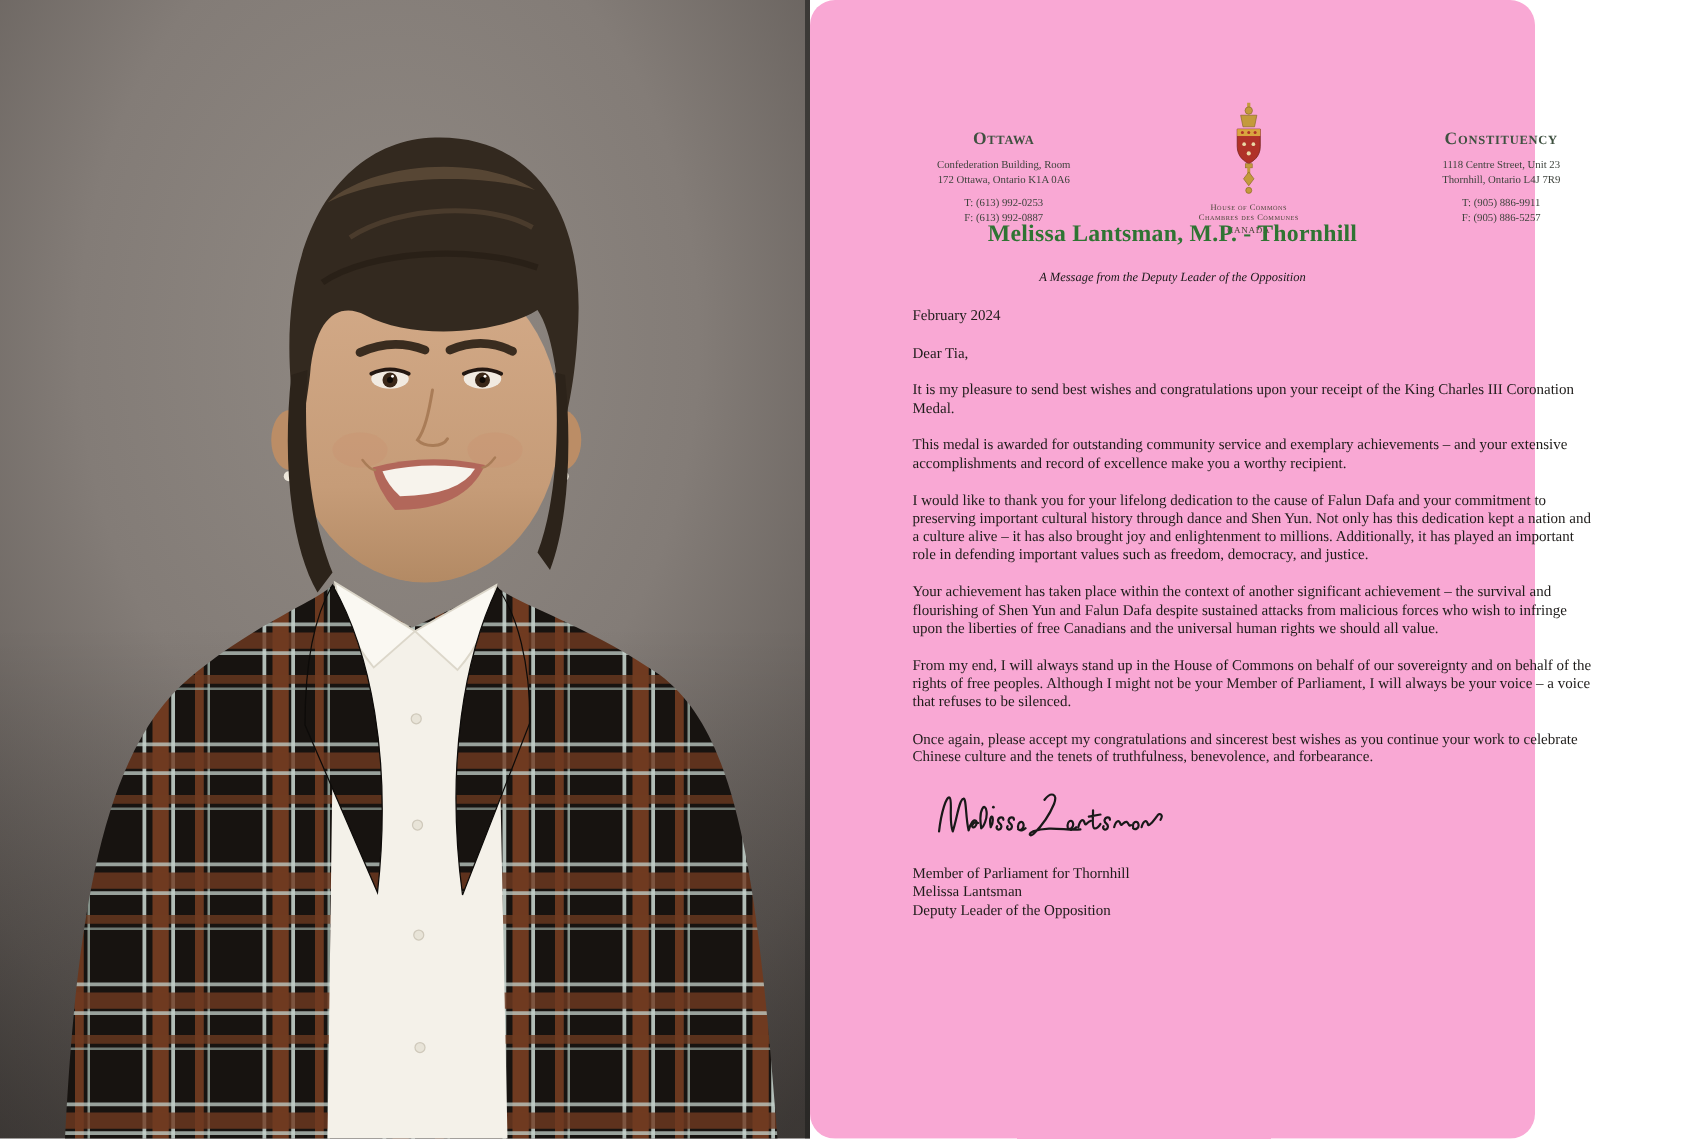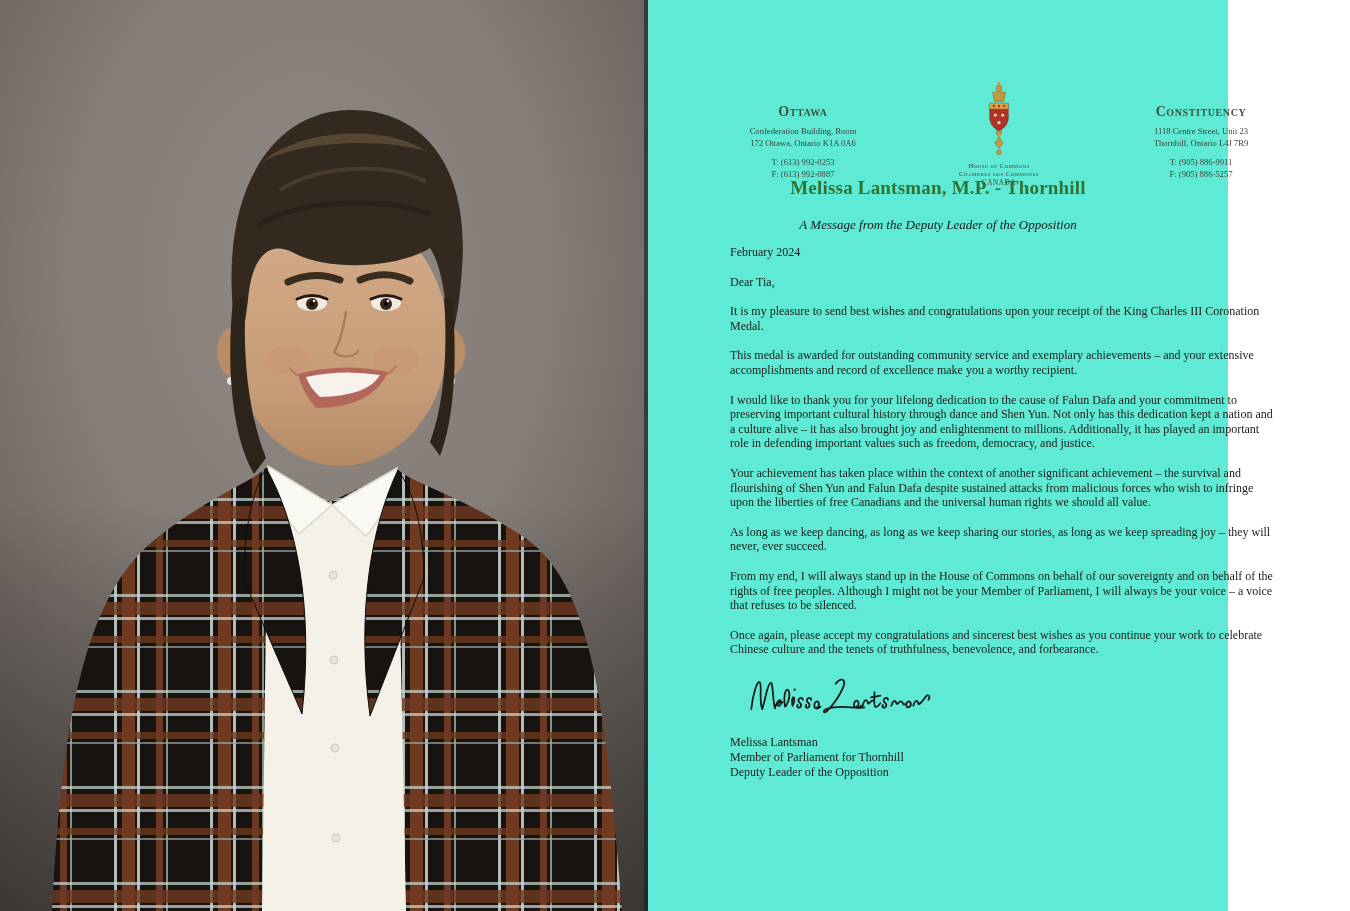--- a/index.html
+++ b/index.html
@@ -2,35 +2,35 @@
 <html><head>
 <meta charset="utf-8">
 <style>
   html,body{margin:0;padding:0;background:#ffffff;}
   .stage{position:relative;width:1350px;height:911px;background:#ffffff;overflow:hidden;
          font-family:"Liberation Serif", serif;}
   
   .photo-pane{position:absolute;left:0;top:0;width:648px;height:911px;overflow:hidden;}
   .photo-pane svg{display:block;}
   
-  .letter-pane{position:absolute;left:648px;top:0;width:580px;height:911px;background:#5eead4;}
+  .letter-pane{position:absolute;left:648px;top:0;width:580px;height:911px;background:#f9a8d4;border-radius:20px;}
   .lh-col{position:absolute;width:210px;text-align:center;color:#42503f;}
   .lh-left{top:104px;left:50px;}
   .lh-right{top:104px;left:448px;}
   .lh-title{font-size:14px;font-weight:bold;font-variant:small-caps;letter-spacing:.6px;color:#3f5140;}
   .lh-addr{margin-top:6px;font-size:8.6px;line-height:1.35;color:#3d423c;}
   .lh-phones{margin-top:8px;font-size:8.6px;line-height:1.35;color:#3d423c;}
   .lh-center{position:absolute;top:82px;left:251px;width:200px;text-align:center;}
   .crest-caption{margin-top:2px;font-size:6.8px;line-height:1.25;font-variant:small-caps;
                  letter-spacing:.4px;color:#4a4638;}
   .crest-caption .caps{font-variant:normal;font-size:7.2px;letter-spacing:.6px;}
   .mp-name{position:absolute;top:177px;left:0;right:0;text-align:center;
            font-size:19px;font-weight:bold;color:#2f7433;letter-spacing:.2px;}
   .tagline{position:absolute;top:217px;left:0;right:0;text-align:center;
-           font-style:italic;font-size:13px;color:#181818;}
+           font-style:italic;font-size:10px;color:#181818;}
   .letter-body{position:absolute;top:245px;left:82px;width:545px;
                font-size:12px;line-height:14.6px;color:#1e1c1a;}
   .letter-body p{margin:0 0 15px 0;}
   .paras p{margin:0 0 15px 0;}
   .closing{margin-bottom:4px !important;}
   .signature{margin:2px 0 6px 14px;}
   .signoff div{line-height:14.8px;}
 </style>
 </head>
 <body>
@@ -187,21 +187,20 @@
     <div class="tagline">A Message from the Deputy Leader of the Opposition</div>
 
     <div class="letter-body">
       <p>February 2024</p>
       <p>Dear Tia,</p>
       <div class="paras">
           <p>It is my pleasure to send best wishes and congratulations upon your receipt of the King Charles III Coronation Medal.</p>
           <p>This medal is awarded for outstanding community service and exemplary achievements – and your extensive accomplishments and record of excellence make you a worthy recipient.</p>
           <p>I would like to thank you for your lifelong dedication to the cause of Falun Dafa and your commitment to preserving important cultural history through dance and Shen Yun. Not only has this dedication kept a nation and a culture alive – it has also brought joy and enlightenment to millions. Additionally, it has played an important role in defending important values such as freedom, democracy, and justice.</p>
           <p>Your achievement has taken place within the context of another significant achievement – the survival and flourishing of Shen Yun and Falun Dafa despite sustained attacks from malicious forces who wish to infringe upon the liberties of free Canadians and the universal human rights we should all value.</p>
-          <p>As long as we keep dancing, as long as we keep sharing our stories, as long as we keep spreading joy – they will never, ever succeed.</p>
           <p>From my end, I will always stand up in the House of Commons on behalf of our sovereignty and on behalf of the rights of free peoples. Although I might not be your Member of Parliament, I will always be your voice – a voice that refuses to be silenced.</p>
           <p>Once again, please accept my congratulations and sincerest best wishes as you continue your work to celebrate Chinese culture and the tenets of truthfulness, benevolence, and forbearance.</p>
         </div>
 
       <div class="signature">
         <svg width="190" height="54" viewBox="0 0 220 64">
           <path d="M6,44 C8,26 13,10 16,12 C19,14 15,34 19,44 C23,32 25,14 29,13 C32,12 31,30 34,43
                    M34,43 C36,36 39,32 41,34 C43,36 40,41 38,40 C36,39 39,34 43,36
                    M46,41 C43,22 50,16 51,25 C52,32 48,40 46,41
                    M55,40 C53,30 57,27 57,33 C57,37 55,40 55,40
@@ -215,19 +214,19 @@
                    M148,30 L159,28
                    M162,39 C160,42 165,44 166,40 C167,36 162,37 163,33 C164,30 168,30 168,33
                    M172,40 C174,33 177,33 178,37 C179,40 181,34 184,35 C186,36 186,40 188,38
                    M190,40 C189,35 194,33 195,37 C196,41 192,43 190,41
                    M198,40 C200,33 203,33 204,37 C204,40 208,36 213,29 C215,26 219,28 216,33" fill="none" stroke="#191919" stroke-width="2.1" stroke-linecap="round" stroke-linejoin="round"></path>
           <circle cx="57.5" cy="21" r="1.3" fill="#191919"></circle>
         </svg>
       </div>
 
       <div class="signoff">
+          <div>Member of Parliament for Thornhill</div>
           <div>Melissa Lantsman</div>
-          <div>Member of Parliament for Thornhill</div>
           <div>Deputy Leader of the Opposition</div>
         </div>
     </div>
   </div>
 </div>
 
 </body></html>

